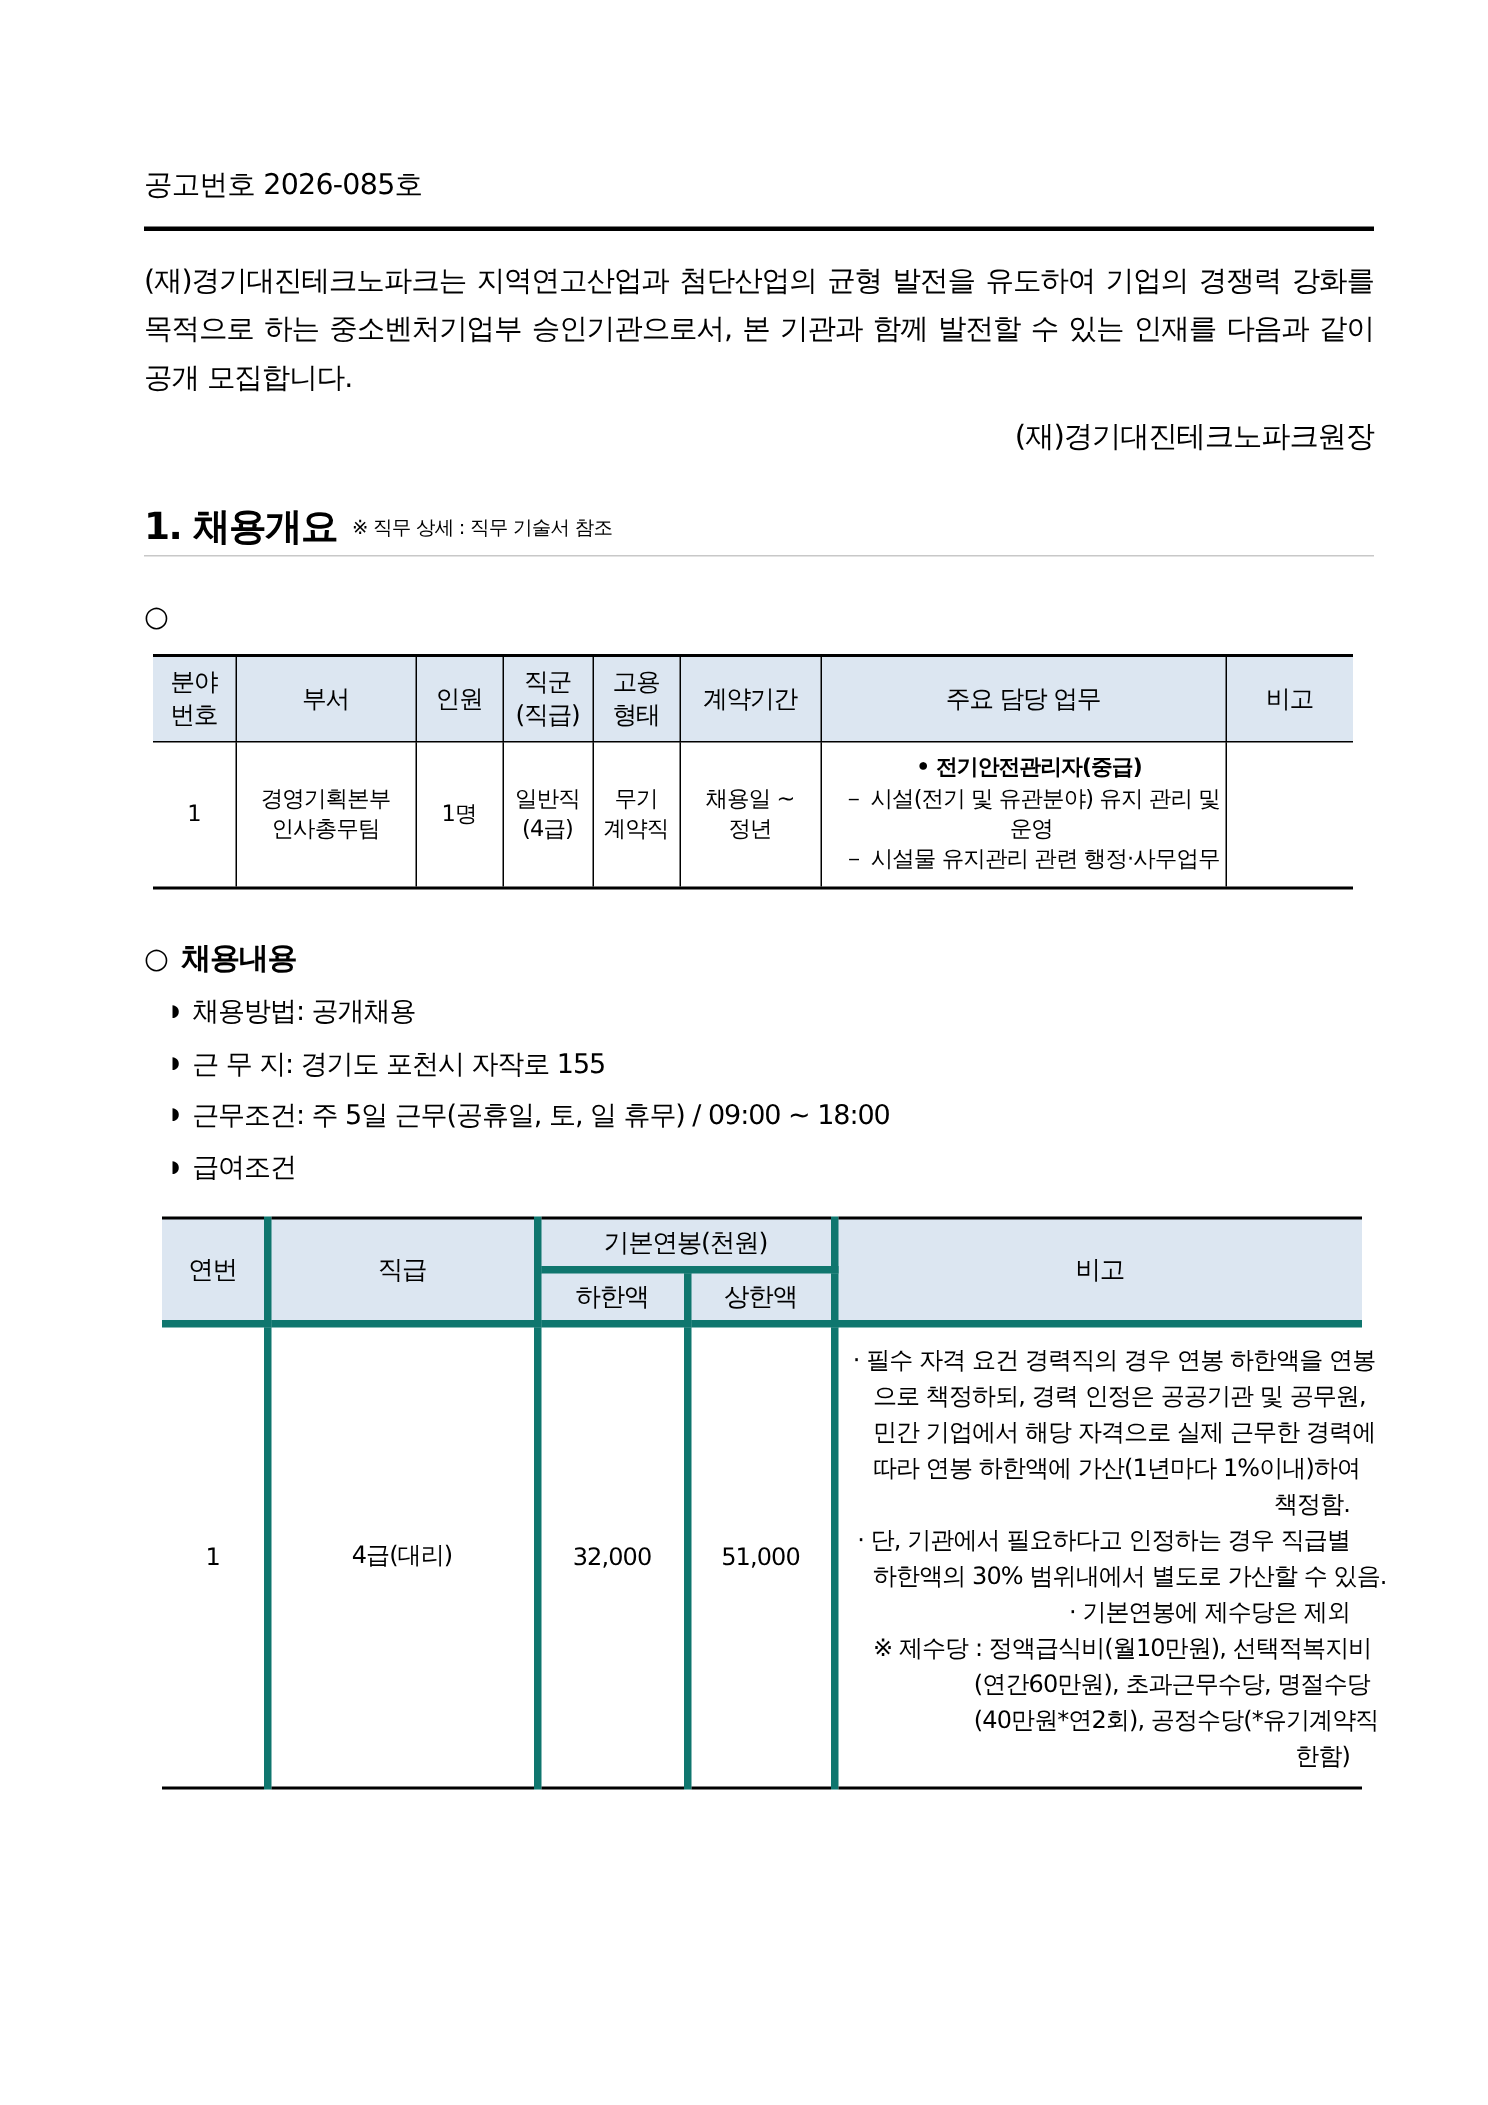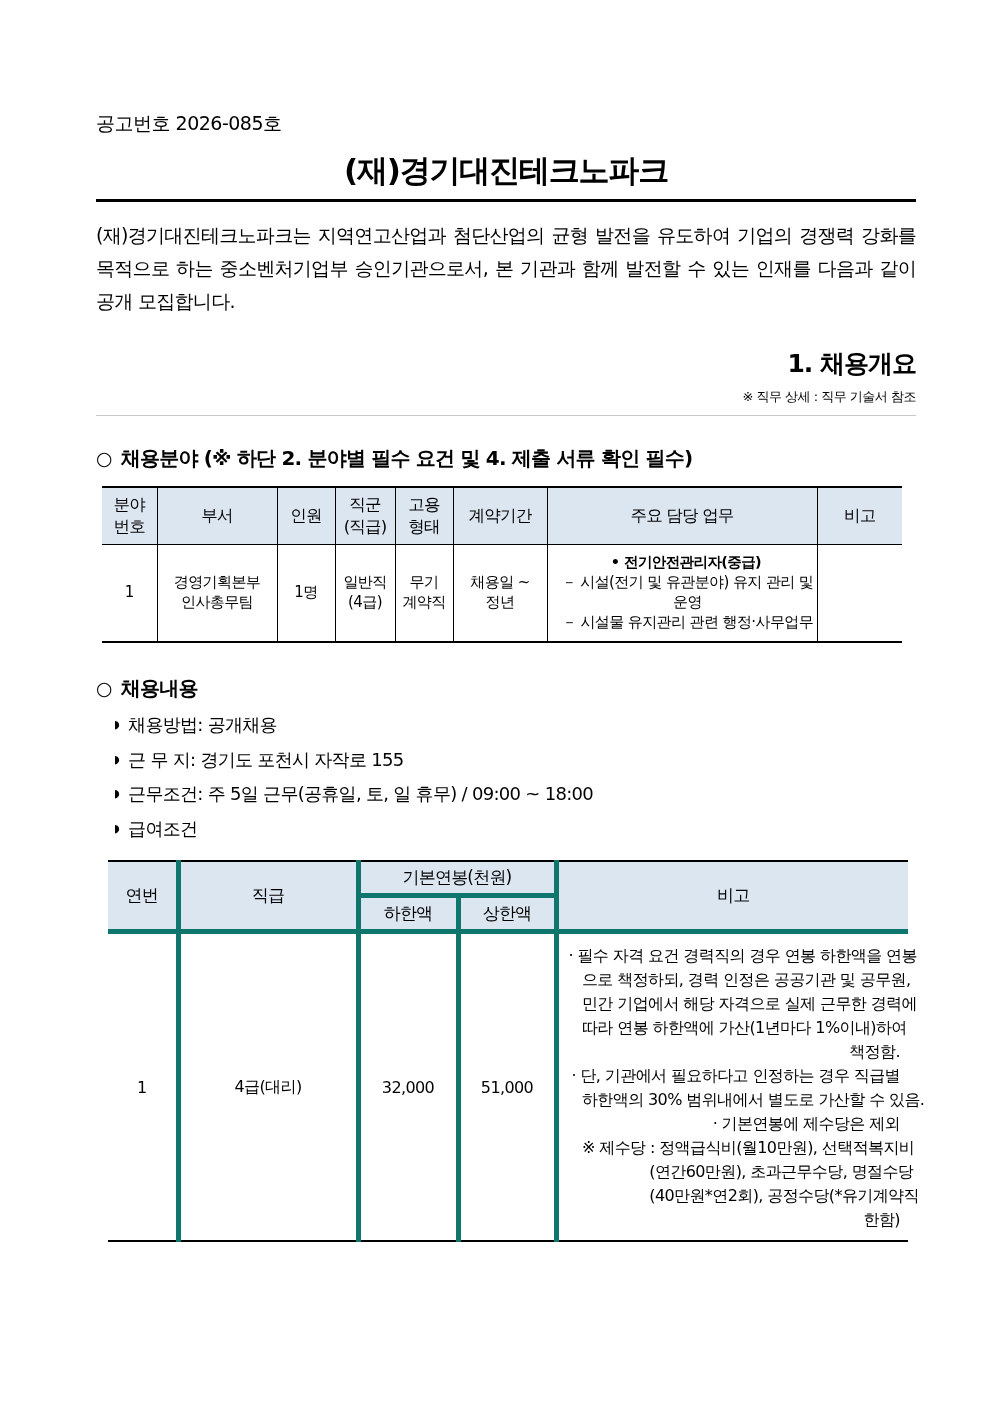--- a/index.html
+++ b/index.html
@@ -66,21 +66,20 @@
     font-size: 19.5px;
     letter-spacing: -0.7px;
   }
 
   
   .section-head {
     margin-top: 33px;
     display: flex;
     align-items: flex-end;
     gap: 10px;
-    flex-direction: column;
   }
   .section-head .num-title {
     font-size: 25px;
     font-weight: 700;
     letter-spacing: -1px;
     line-height: 1.1;
   }
   .section-head .note {
     font-size: 13px;
     letter-spacing: -0.5px;
@@ -230,35 +229,34 @@
 </style>
 </head>
 <body>
 
 <div class="page">
   <div class="content">
 
     <div class="doc-number">공고번호 2026-085호</div>
 
     <div class="title-block">
-      <div class="title-line">(재)경기대진테크노파크</div>
     </div>
     <div class="title-rule"></div>
 
     <div class="intro">(재)경기대진테크노파크는 지역연고산업과 첨단산업의 균형 발전을 유도하여 기업의 경쟁력 강화를 목적으로 하는 중소벤처기업부 승인기관으로서, 본 기관과 함께 발전할 수 있는 인재를 다음과 같이 공개 모집합니다.</div>
+    <div class="signature">(재)경기대진테크노파크원장</div>
 
     <div class="section-head">
       <span class="num-title">1. 채용개요</span>
       <span class="note">※ 직무 상세 : 직무 기술서 참조</span>
     </div>
     <div class="section-rule"></div>
 
     <div class="circle-head">
       <span class="glyph">○</span>
-      <span class="sub">채용분야 (※ 하단 2. 분야별 필수 요건 및 4. 제출 서류 확인 필수)</span>
     </div>
 
     <table class="grid">
       <colgroup>
         <col style="width:55px">
         <col style="width:120px">
         <col style="width:58px">
         <col style="width:60px">
         <col style="width:58px">
         <col style="width:94px">

